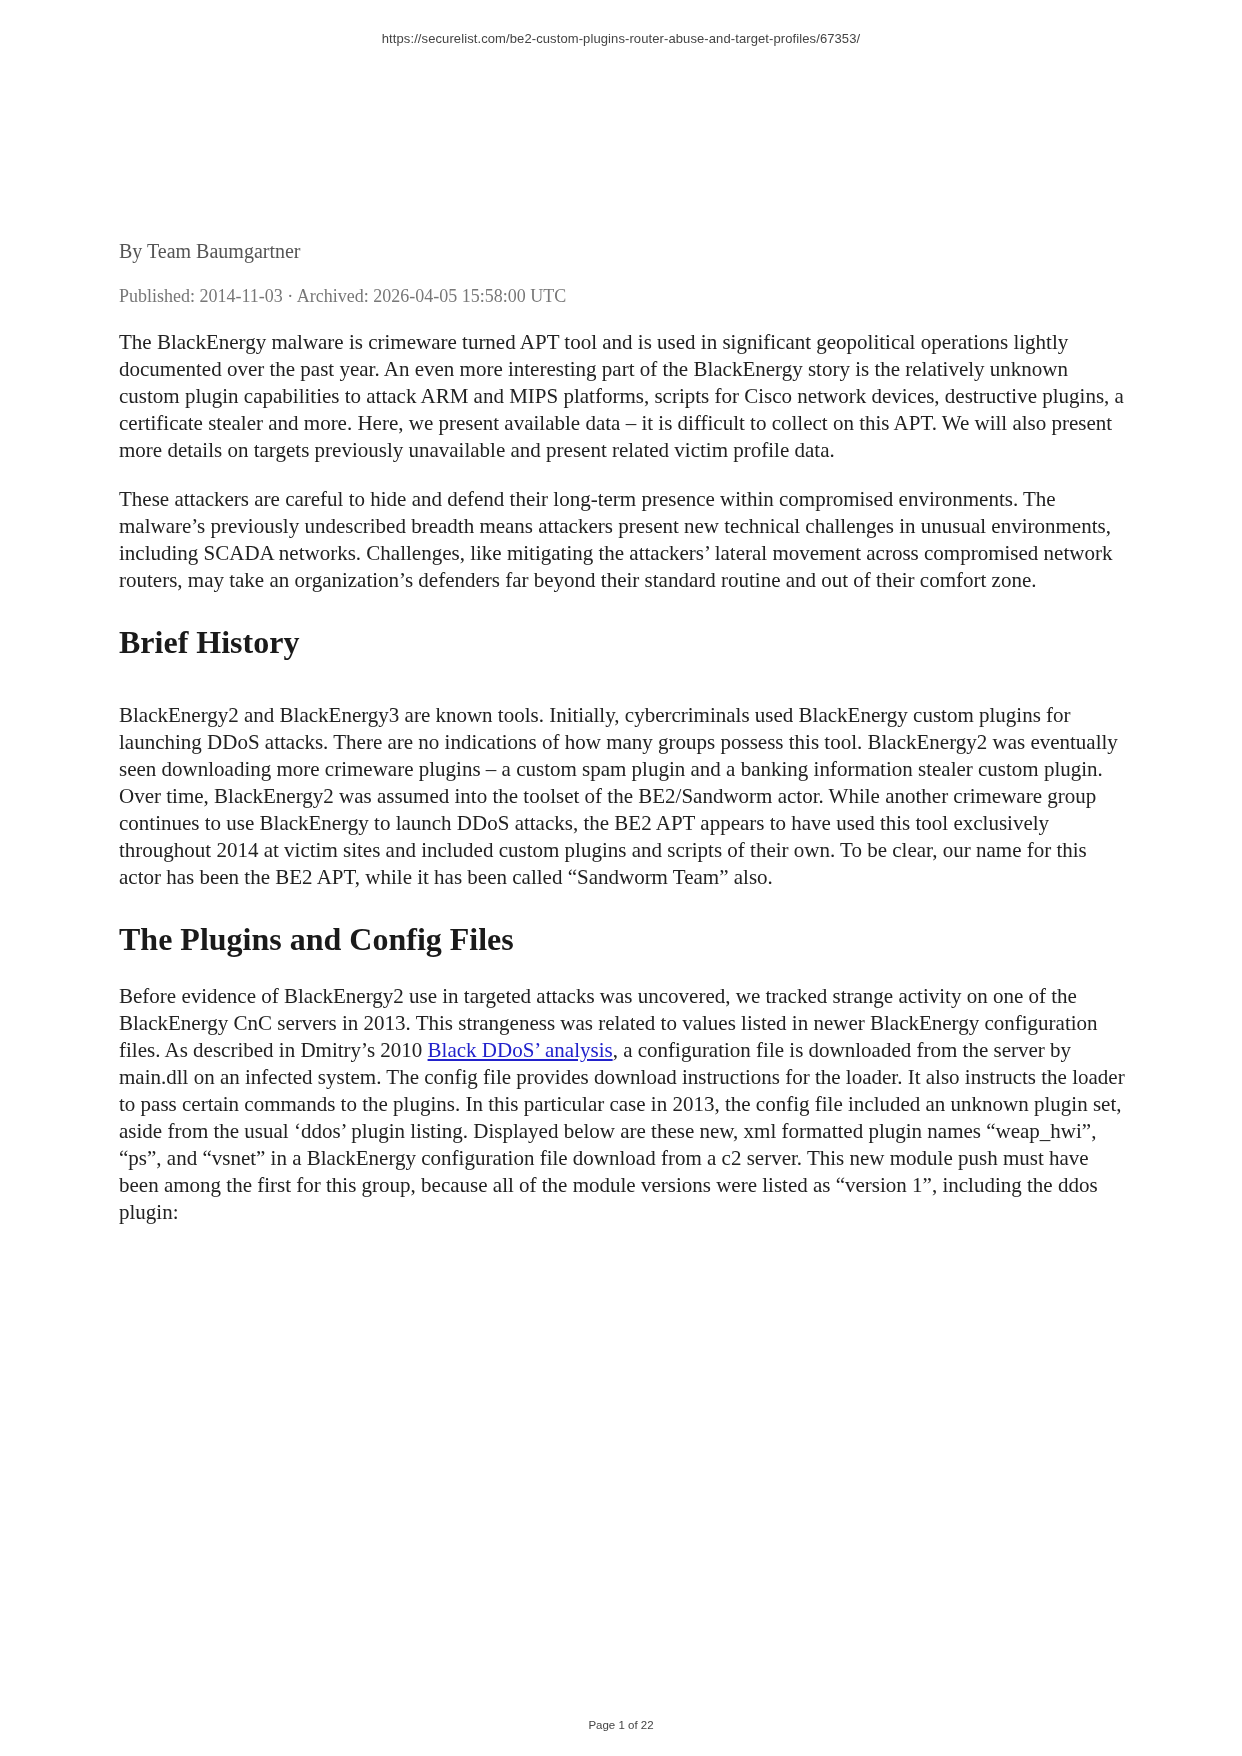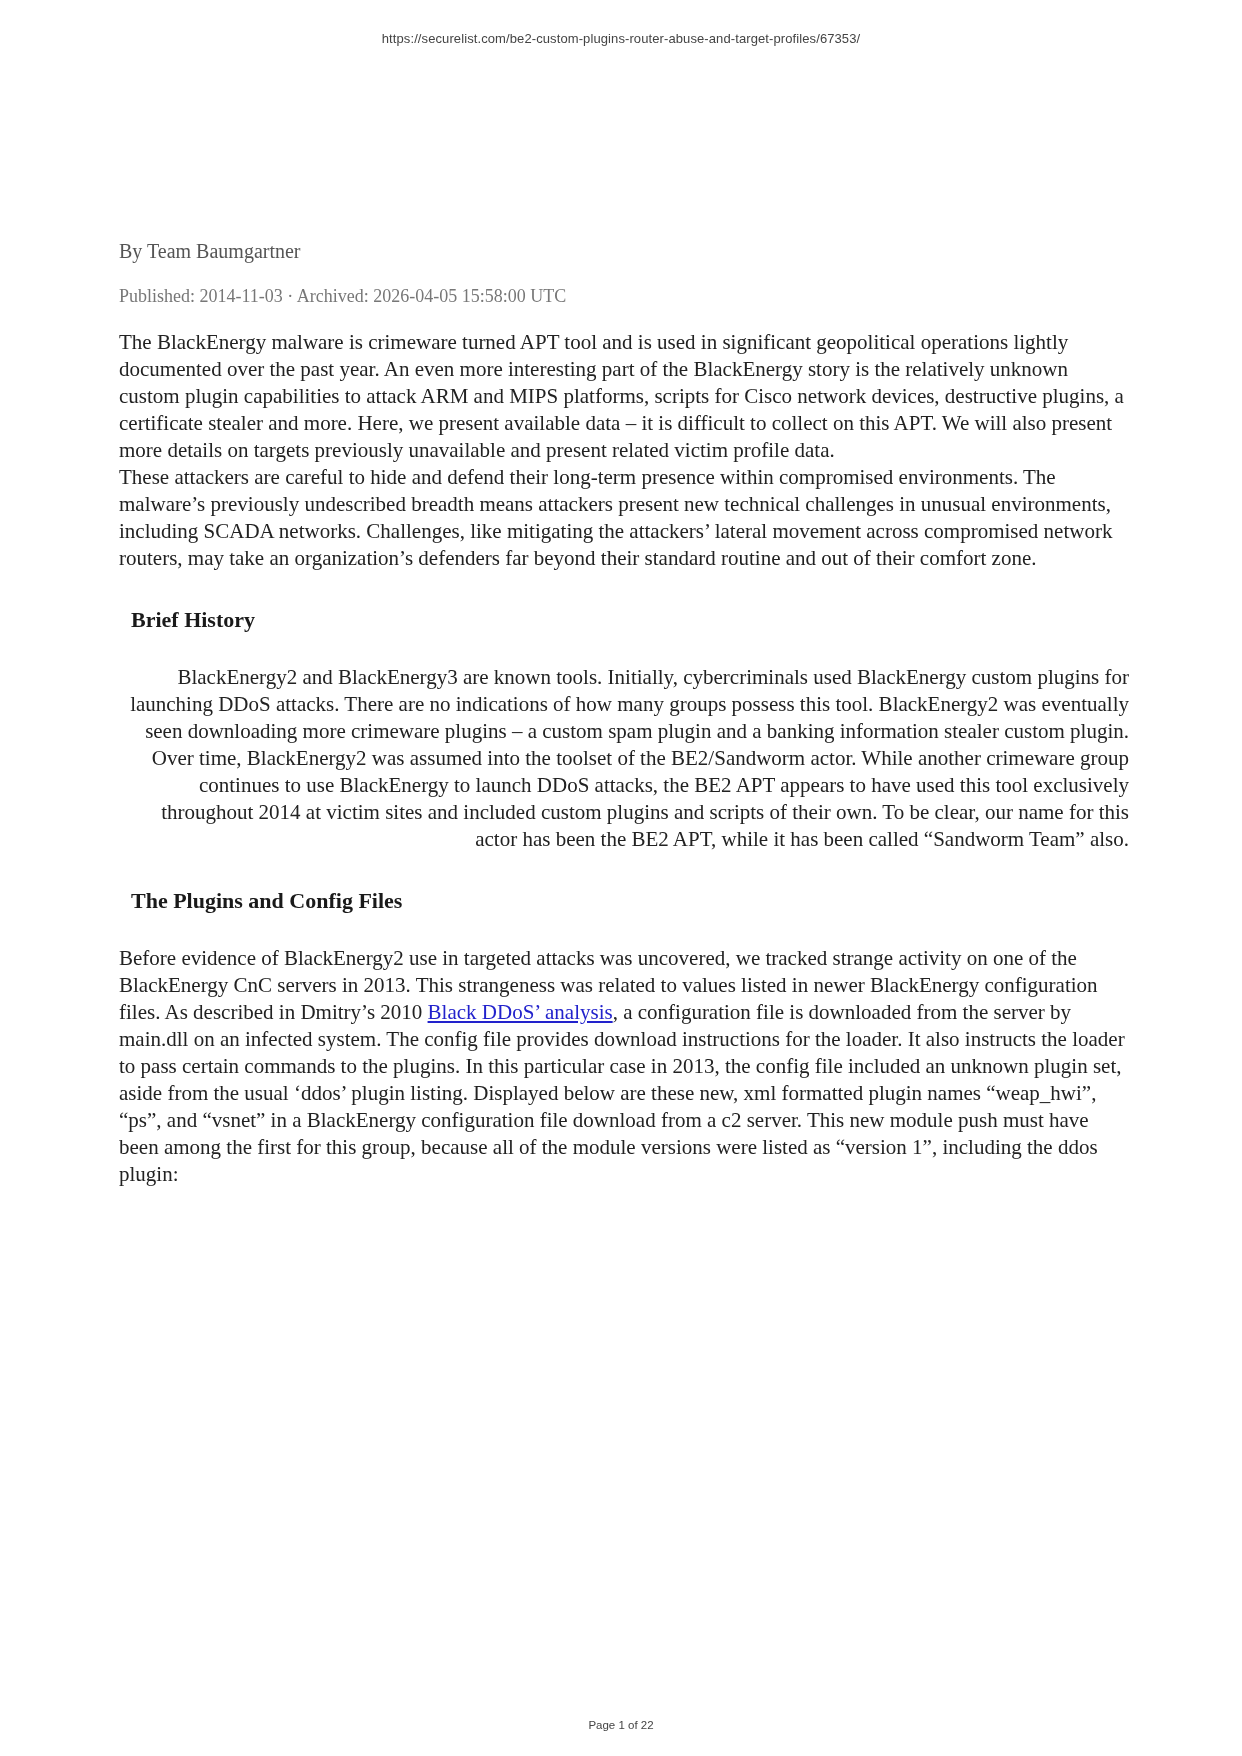--- a/index.html
+++ b/index.html
@@ -52,31 +52,31 @@
       line-height: 24px;
       color: #777777;
     }
     .para {
       font-size: 21px;
       line-height: 27px;
       color: #222222;
       margin: 0;
     }
     .p1 { margin-top: 21px; }
-    .p2 { }
+    .p2 { margin-top: 22px; }
     .h2 {
       font-family: "Liberation Serif", serif;
       font-weight: bold;
-      font-size: 22px;
+      font-size: 32px;
       line-height: 36px;
       color: #1a1a1a;
-      margin: 12px;
+      margin: 0;
     }
     .h2-history { margin-top: 30px; }
-    .p3 { margin-top: 26px; text-align: right; }
+    .p3 { margin-top: 42px; }
     .h2-plugins { margin-top: 30px; }
     .p4 { margin-top: 26px; }
     .link {
       color: #1a0dab;
       color: #2222cc;
       text-decoration: underline;
       cursor: pointer;
     }
     .page-footer {
       position: absolute;

